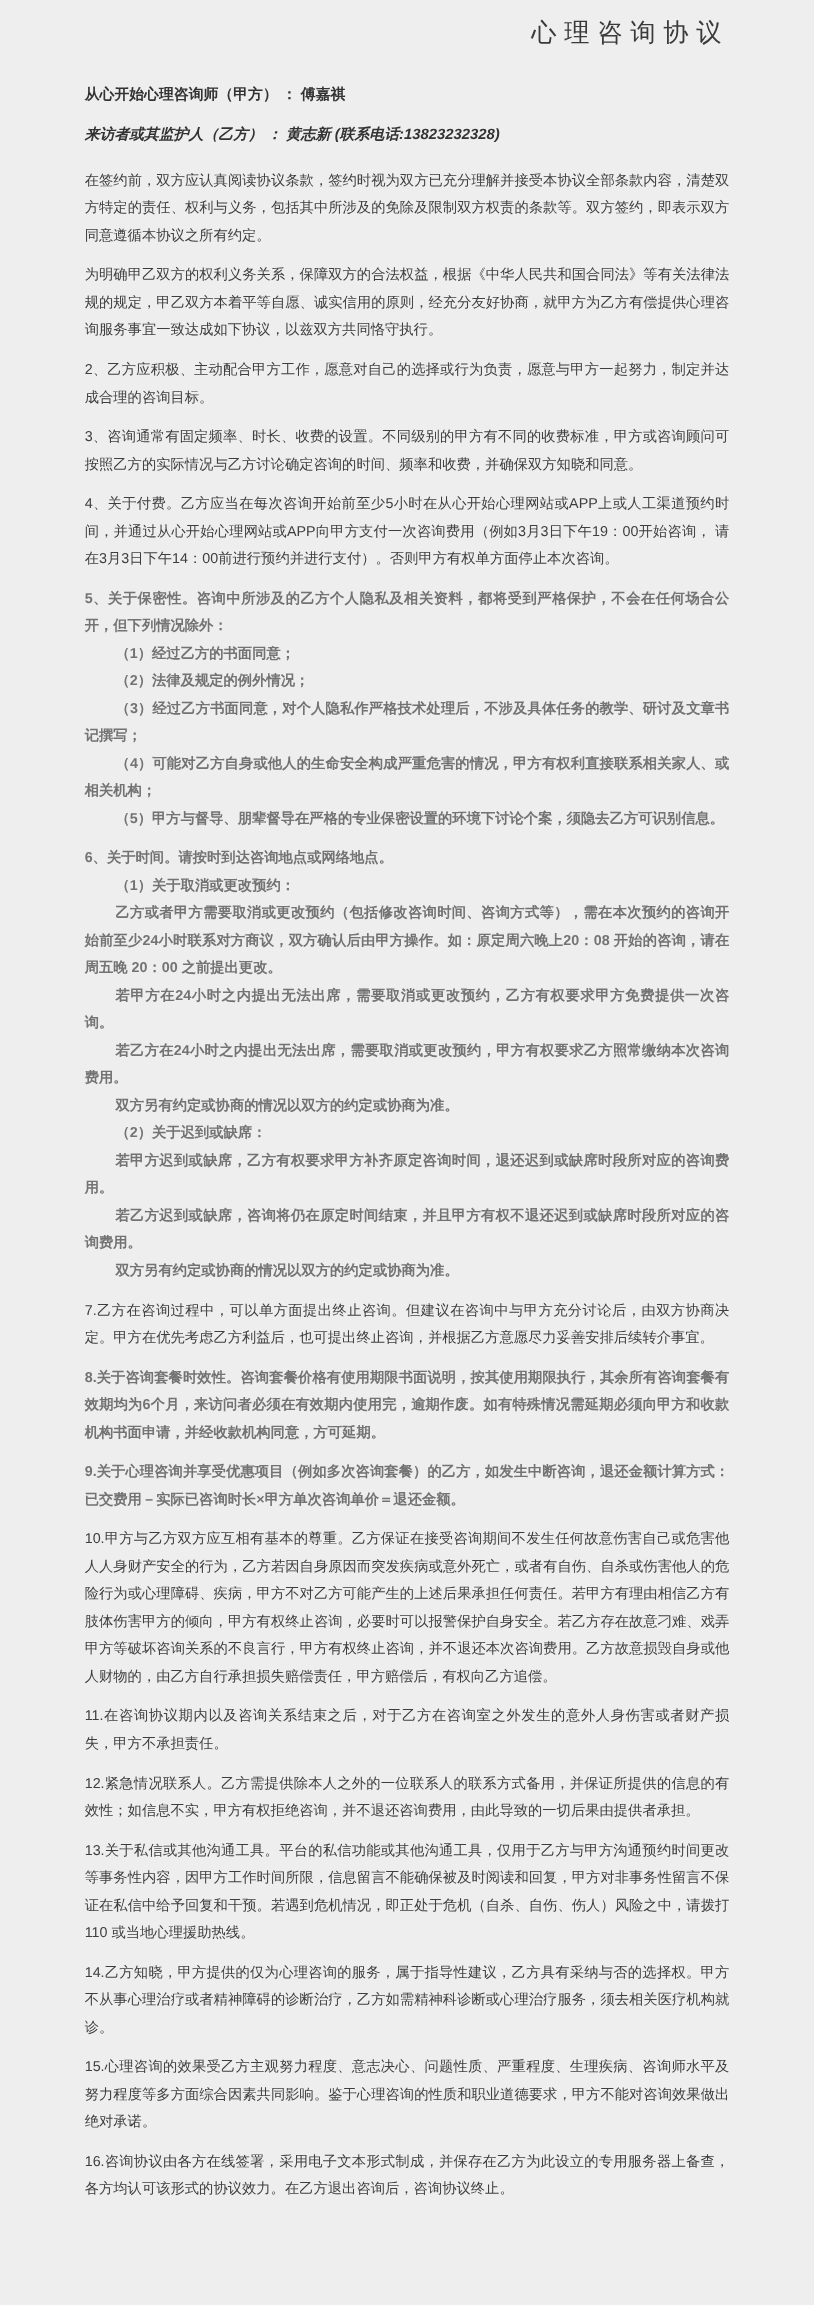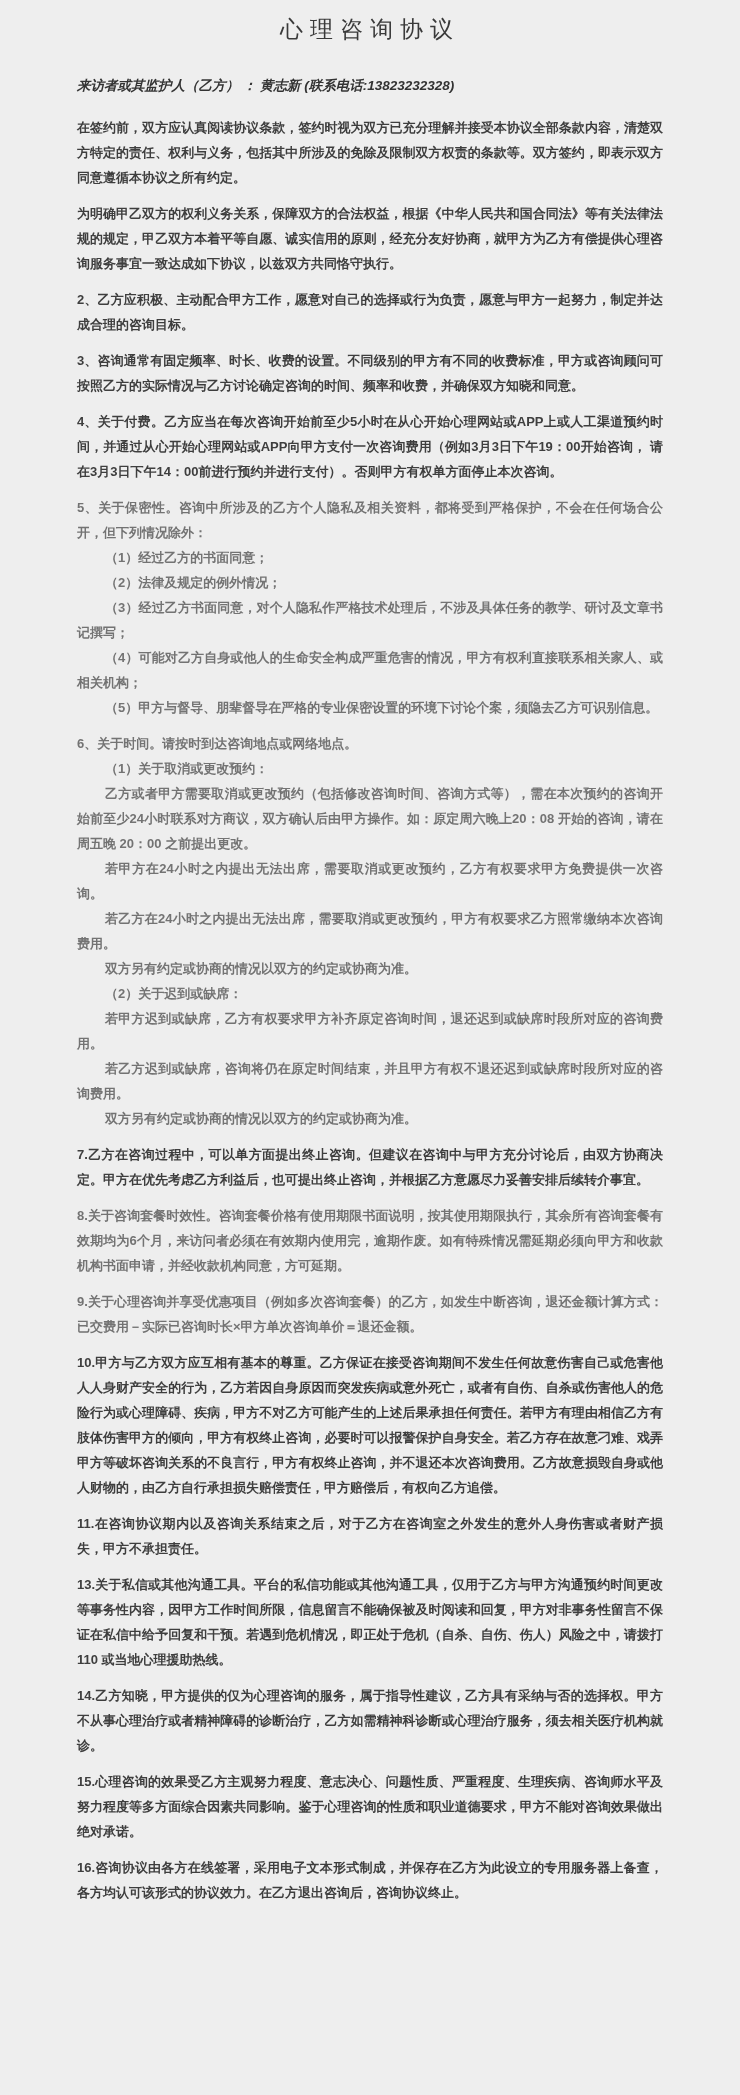--- a/index.html
+++ b/index.html
@@ -16,60 +16,60 @@
   }
   .doc {
     padding: 8px 77px 30px 77px;
     box-sizing: border-box;
     width: 740px;
   }
   .title {
     font-size: 23px;
     font-weight: 400;
     color: #3a3a3a;
-    text-align: center;
+    text-align: right;
     letter-spacing: 7px;
     margin: 6px 0 30px 0;
   }
   .party {
     font-weight: bold;
     font-size: 13.5px;
     color: #333333;
     line-height: 22px;
     margin: 0 0 14px 0;
   }
   .party.second {
     margin-bottom: 18px;
     font-style: italic;
   }
   .para {
     font-size: 13px;
     line-height: 25px;
     margin: 0 0 11px 0;
     text-align: justify;
-    font-weight: bold;
   }
   .para.b {
     font-weight: bold;
     color: #737373;
   }
   .para.ind {
     text-indent: 28px;
   }
   .para.tight {
     margin-bottom: 0;
   }
 </style>
 </head>
 <body>
 
 <div class="doc">
 
   <h1 class="title">心理咨询协议</h1>
 
+  <p class="party">从心开始心理咨询师（甲方） ： 傅嘉祺</p>
   <p class="party second">来访者或其监护人（乙方） ： 黄志新 (联系电话:13823232328)</p>
 
   <div id="agreement-body">
       <p class="para">在签约前，双方应认真阅读协议条款，签约时视为双方已充分理解并接受本协议全部条款内容，清楚双方特定的责任、权利与义务，包括其中所涉及的免除及限制双方权责的条款等。双方签约，即表示双方同意遵循本协议之所有约定。</p>
       <p class="para">为明确甲乙双方的权利义务关系，保障双方的合法权益，根据《中华人民共和国合同法》等有关法律法规的规定，甲乙双方本着平等自愿、诚实信用的原则，经充分友好协商，就甲方为乙方有偿提供心理咨询服务事宜一致达成如下协议，以兹双方共同恪守执行。</p>
       <p class="para">2、乙方应积极、主动配合甲方工作，愿意对自己的选择或行为负责，愿意与甲方一起努力，制定并达成合理的咨询目标。</p>
       <p class="para">3、咨询通常有固定频率、时长、收费的设置。不同级别的甲方有不同的收费标准，甲方或咨询顾问可按照乙方的实际情况与乙方讨论确定咨询的时间、频率和收费，并确保双方知晓和同意。</p>
       <p class="para">4、关于付费。乙方应当在每次咨询开始前至少5小时在从心开始心理网站或APP上或人工渠道预约时间，并通过从心开始心理网站或APP向甲方支付一次咨询费用（例如3月3日下午19：00开始咨询， 请在3月3日下午14：00前进行预约并进行支付）。否则甲方有权单方面停止本次咨询。</p>
       <p class="para b tight">5、关于保密性。咨询中所涉及的乙方个人隐私及相关资料，都将受到严格保护，不会在任何场合公开，但下列情况除外：</p>
       <p class="para b ind tight">（1）经过乙方的书面同意；</p>
@@ -85,19 +85,20 @@
       <p class="para b ind tight">双方另有约定或协商的情况以双方的约定或协商为准。</p>
       <p class="para b ind tight">（2）关于迟到或缺席：</p>
       <p class="para b ind tight">若甲方迟到或缺席，乙方有权要求甲方补齐原定咨询时间，退还迟到或缺席时段所对应的咨询费用。</p>
       <p class="para b ind tight">若乙方迟到或缺席，咨询将仍在原定时间结束，并且甲方有权不退还迟到或缺席时段所对应的咨询费用。</p>
       <p class="para b ind">双方另有约定或协商的情况以双方的约定或协商为准。</p>
       <p class="para">7.乙方在咨询过程中，可以单方面提出终止咨询。但建议在咨询中与甲方充分讨论后，由双方协商决定。甲方在优先考虑乙方利益后，也可提出终止咨询，并根据乙方意愿尽力妥善安排后续转介事宜。</p>
       <p class="para b">8.关于咨询套餐时效性。咨询套餐价格有使用期限书面说明，按其使用期限执行，其余所有咨询套餐有效期均为6个月，来访问者必须在有效期内使用完，逾期作废。如有特殊情况需延期必须向甲方和收款机构书面申请，并经收款机构同意，方可延期。</p>
       <p class="para b">9.关于心理咨询并享受优惠项目（例如多次咨询套餐）的乙方，如发生中断咨询，退还金额计算方式：已交费用－实际已咨询时长×甲方单次咨询单价＝退还金额。</p>
       <p class="para">10.甲方与乙方双方应互相有基本的尊重。乙方保证在接受咨询期间不发生任何故意伤害自己或危害他人人身财产安全的行为，乙方若因自身原因而突发疾病或意外死亡，或者有自伤、自杀或伤害他人的危险行为或心理障碍、疾病，甲方不对乙方可能产生的上述后果承担任何责任。若甲方有理由相信乙方有肢体伤害甲方的倾向，甲方有权终止咨询，必要时可以报警保护自身安全。若乙方存在故意刁难、戏弄甲方等破坏咨询关系的不良言行，甲方有权终止咨询，并不退还本次咨询费用。乙方故意损毁自身或他人财物的，由乙方自行承担损失赔偿责任，甲方赔偿后，有权向乙方追偿。</p>
       <p class="para">11.在咨询协议期内以及咨询关系结束之后，对于乙方在咨询室之外发生的意外人身伤害或者财产损失，甲方不承担责任。</p>
+      <p class="para">12.紧急情况联系人。乙方需提供除本人之外的一位联系人的联系方式备用，并保证所提供的信息的有效性；如信息不实，甲方有权拒绝咨询，并不退还咨询费用，由此导致的一切后果由提供者承担。</p>
       <p class="para">13.关于私信或其他沟通工具。平台的私信功能或其他沟通工具，仅用于乙方与甲方沟通预约时间更改等事务性内容，因甲方工作时间所限，信息留言不能确保被及时阅读和回复，甲方对非事务性留言不保证在私信中给予回复和干预。若遇到危机情况，即正处于危机（自杀、自伤、伤人）风险之中，请拨打 110 或当地心理援助热线。</p>
       <p class="para">14.乙方知晓，甲方提供的仅为心理咨询的服务，属于指导性建议，乙方具有采纳与否的选择权。甲方不从事心理治疗或者精神障碍的诊断治疗，乙方如需精神科诊断或心理治疗服务，须去相关医疗机构就诊。</p>
       <p class="para">15.心理咨询的效果受乙方主观努力程度、意志决心、问题性质、严重程度、生理疾病、咨询师水平及努力程度等多方面综合因素共同影响。鉴于心理咨询的性质和职业道德要求，甲方不能对咨询效果做出绝对承诺。</p>
       <p class="para">16.咨询协议由各方在线签署，采用电子文本形式制成，并保存在乙方为此设立的专用服务器上备查，各方均认可该形式的协议效力。在乙方退出咨询后，咨询协议终止。</p>
     </div>
 
 </div>
 
 </body></html>

